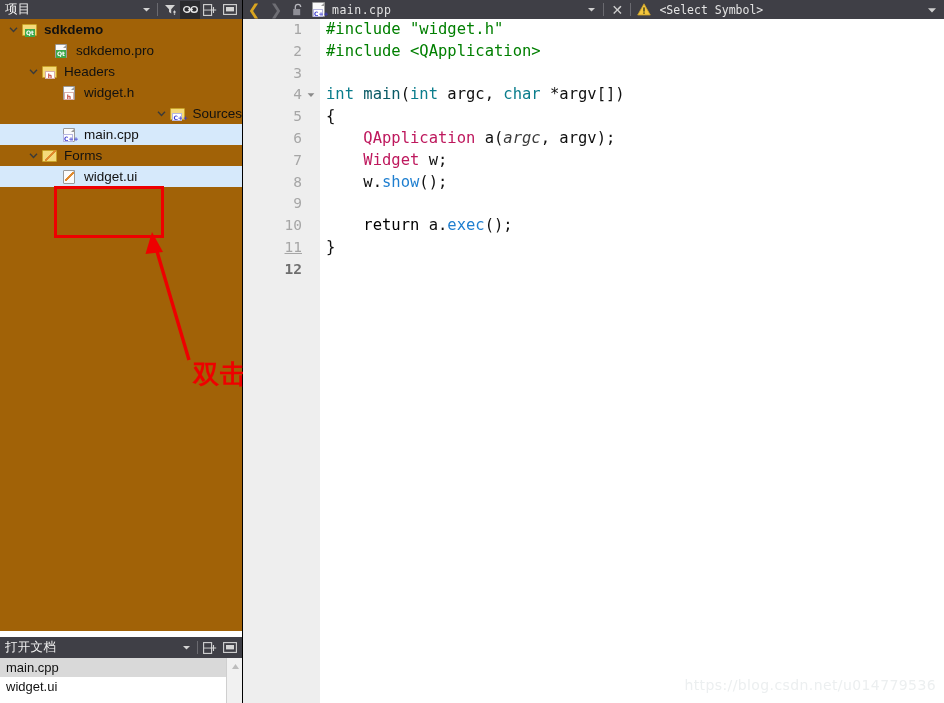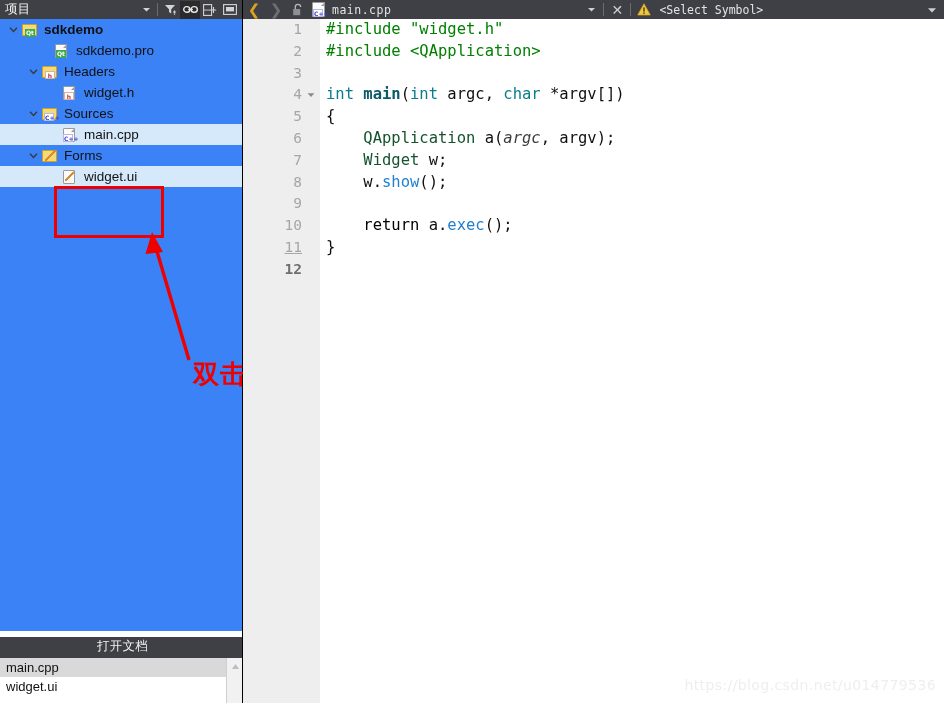--- a/index.html
+++ b/index.html
@@ -25,21 +25,21 @@
   .ph-btn {
     width: 20px; height: 18px; display: flex; align-items: center;
     justify-content: center; color: #d4d4d4;
   }
   .ph-btn.active { background: #2b2b2e; }
   .ph-sep { width:1px; height:13px; background:#6a6a70; margin:0 2px; }
 
   
   #project-tree {
     position: absolute; left: 0; top: 19px; width: 242px; height: 617px;
-    background: #3b82f6; overflow: hidden;
+    background: #a16207; overflow: hidden;
   }
   .tree-row {
     height: 21px; display: flex; align-items: center;
     font-size: 13.5px; color: #111; white-space: nowrap;
     position: relative;
   }
   .tree-row.selected { background: #d6e9fb; }
   .tree-row .twisty {
     width: 15px; min-width:15px; display:flex; align-items:center;
     justify-content:center; color:#3a3a3a; font-size: 9px;
@@ -83,21 +83,21 @@
   
   #red-arrow { position:absolute; left:140px; top:230px; width:120px; height:135px; pointer-events:none;}
   #cn-note {
     position:absolute; left:193px; top:357px; color:#ee0000;
     font-size:26px; font-weight:bold; letter-spacing:1px;
     font-family:"DejaVu Sans", sans-serif; white-space:nowrap;
   }
 
   
   #opendocs-header {
-    position:absolute; left:0; top:637px; width:242px; height:21px;flex-direction:column;
+    position:absolute; left:0; top:637px; width:242px; height:21px;
   }
   #opendocs-list {
     position:absolute; left:0; top:658px; width:242px; height:45px;
     background:#ffffff; overflow:hidden;
   }
   .doc-row {
     height:19px; line-height:19px; font-size:13px; color:#111;
     padding-left:6px; white-space:nowrap;
   }
   .doc-row.selected { background:#d9d9d9; }
@@ -146,23 +146,23 @@
     position:absolute; left:77px; top:0; width:624px; height:684px;
     font-family:"DejaVu Sans Mono", monospace; font-size:15.5px;
     padding-left:6px;
   }
   .cl { height:21.8px; line-height:21.8px; white-space:pre; }
 
   
   .t-pre   { color:#007f00; }
   .t-str   { color:#007f00; }
   .t-kw    { color:#0a7d8c; }
-  .t-fn    { color:#0a5b66; font-weight:bold; }
+  .t-fn    { color:#0a5b66; font-weight:normal; }
   .t-plain { color:#101010; }
-  .t-type  { color:#14532d; }
+  .t-type  { color:#be185d; }
   .t-param { color:#3b3b3b; font-style:italic; }
   .t-meth  { color:#1f7fd0; }
   .t-ret   { color:#000000; }
   .t-punct { color:#101010; }
 
   #watermark {
     position:absolute; right:8px; bottom:10px;
     color:#eceff0; font-size:14px; letter-spacing:.4px;
     font-family:"DejaVu Sans", sans-serif; user-select:none;
   }
@@ -245,21 +245,21 @@
           <span class="tlabel">Headers</span>
         </div>
         <div class="tree-row" style="padding-left: 46px;">
           <span class="twisty"></span>
           <span class="ticon">
             <span class="ic-doc"></span>
             <span class="ic-badge bg-h" style="left:3px;bottom:1px;">h</span>
           </span>
           <span class="tlabel">widget.h</span>
         </div>
-        <div class="tree-row" style="padding-left: 26px;">
+        <div class="tree-row" style="padding-left: 26px; justify-content: flex-end;">
           <span class="twisty">
             <svg width="9" height="9" viewBox="0 0 9 9">
               <path d="M1 2.8 L4.5 6.4 L8 2.8" fill="none" stroke="#3a3a3a" stroke-width="1.4"></path>
             </svg>
           </span>
           <span class="ticon">
             <span class="ic-folder"></span>
             <span class="ic-badge bg-cpp" style="left:3px;bottom:1px;">C++</span>
           </span>
           <span class="tlabel">Sources</span>

